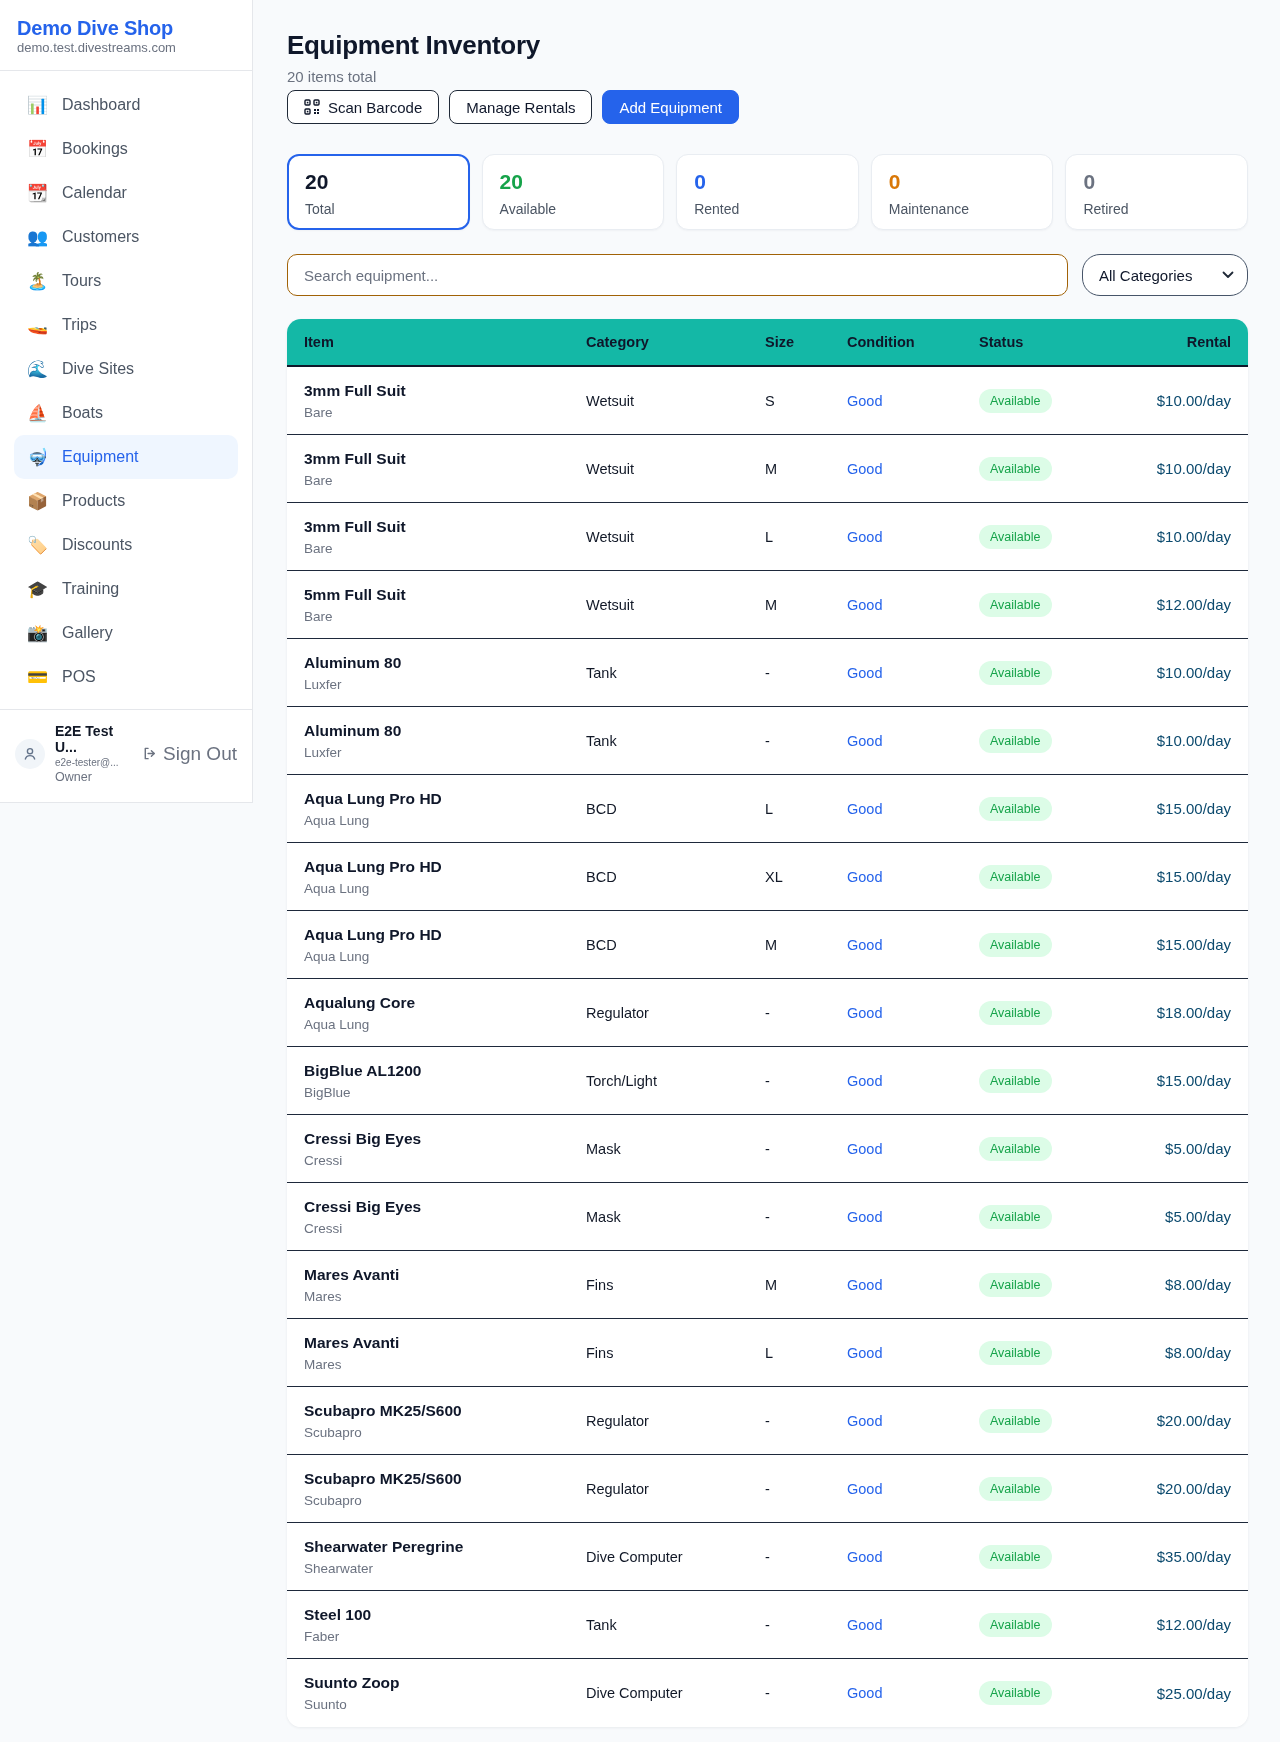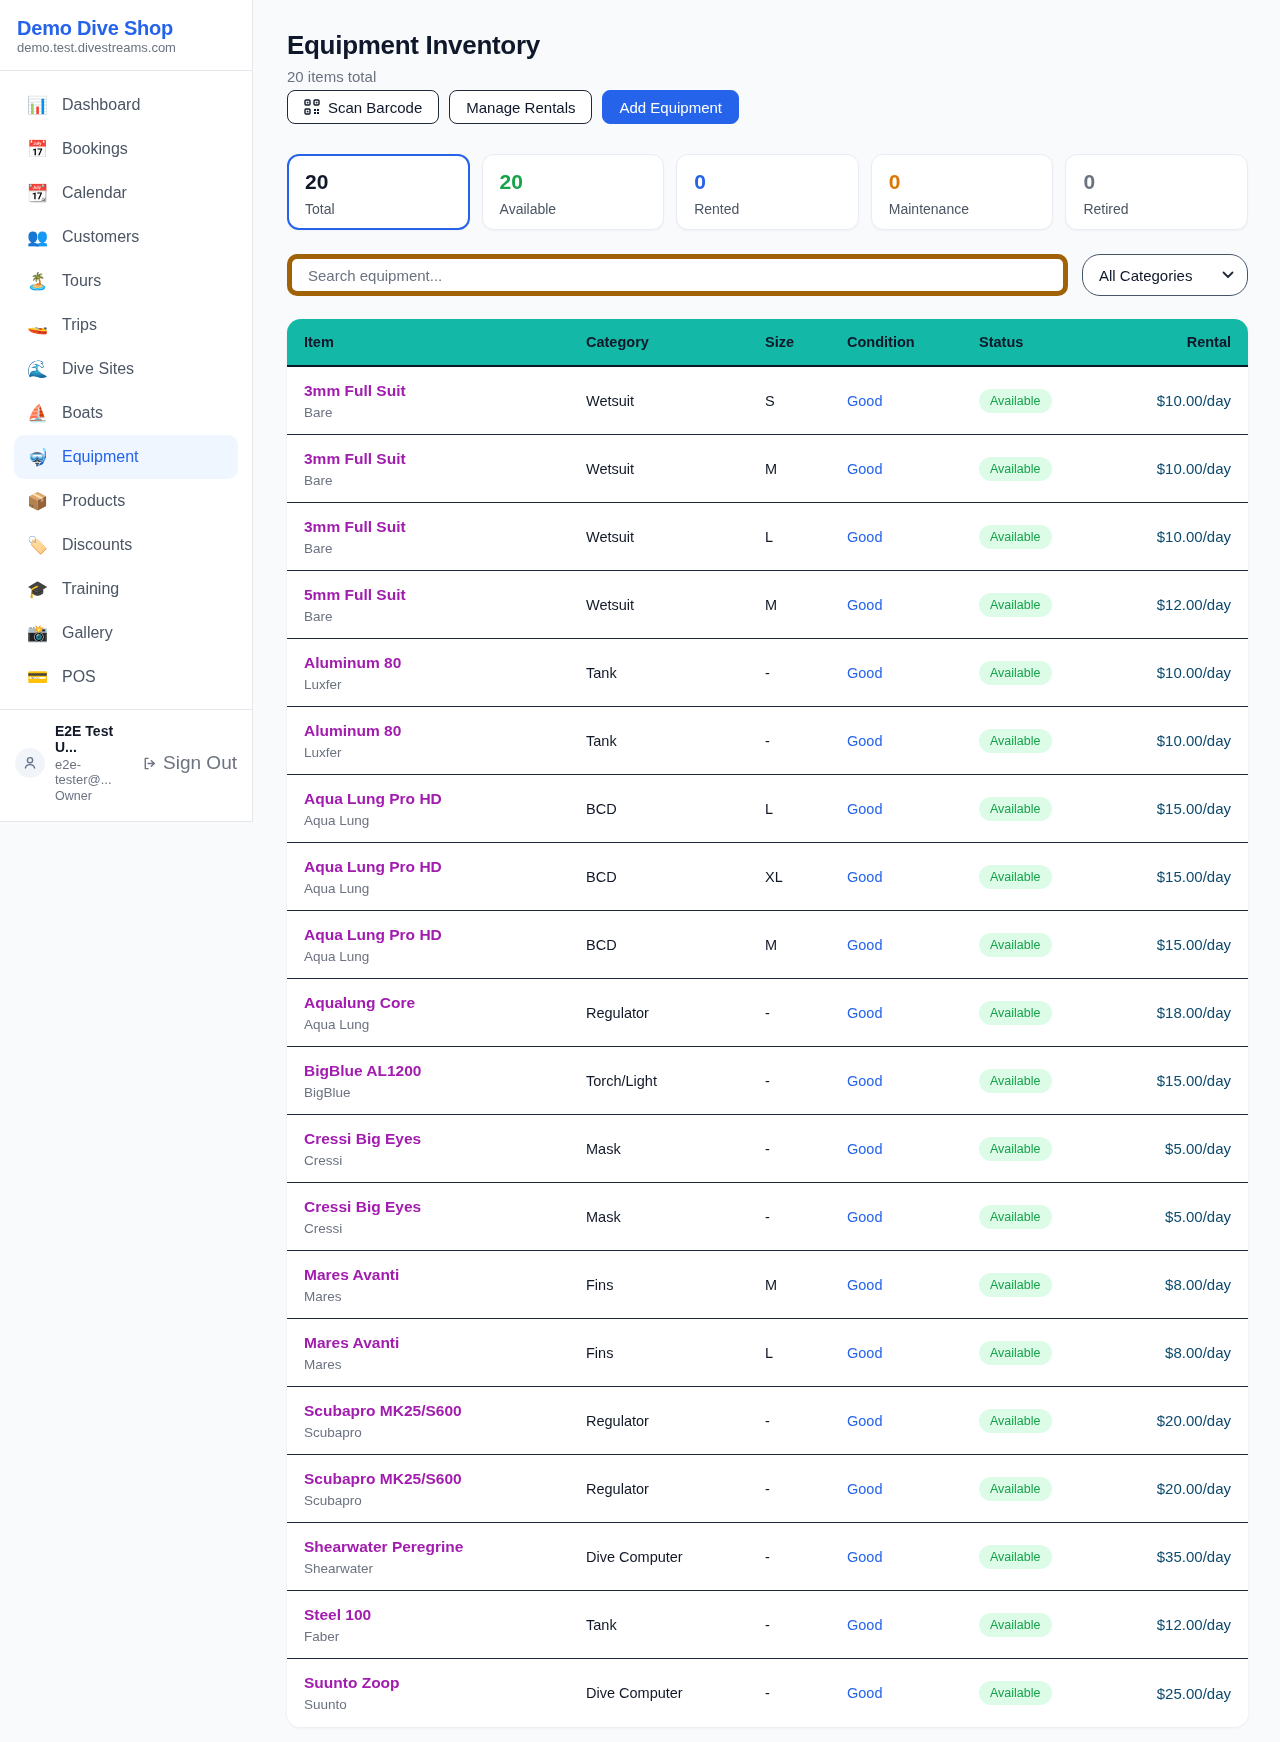--- a/index.html
+++ b/index.html
@@ -38,21 +38,21 @@
     padding:13px 15px 14px;
     display:flex; align-items:center; gap:10px;
   }
   .avatar {
     width:30px; height:30px; border-radius:50%;
     background:#f1f5f9; flex:0 0 auto;
     display:flex; align-items:center; justify-content:center;
   }
   .user-meta { flex:1 1 auto; min-width:0; }
   .user-name { font-size:14px; font-weight:bold; color:#111827; }
-  .user-email { font-size:13px; color:#6b7280; margin-top:2px; }
+  .user-email { font-size:10px; color:#6b7280; margin-top:2px; }
   .user-role { font-size:12.5px; color:#6b7280; margin-top:2px; }
   .signout { display:flex; align-items:center; gap:6px; color:#6b7280; font-size:19px; cursor:pointer; white-space:nowrap; }
 
   
   .main { position:absolute; left:287px; top:0; width:961px; }
   .page-head { display:flex; justify-content:space-between; align-items:flex-start; margin-top:30px;flex-direction:column; }
   .page-title { font-size:26px; font-weight:800; color:#0f172a; letter-spacing:-0.3px; }
   .page-sub { font-size:15px; color:#6b7280; margin-top:7px; }
   .head-actions { display:flex; gap:10px; margin-top:5px; }
   .btn {
@@ -70,21 +70,21 @@
     box-shadow:0 1px 2px rgba(16,24,40,.04);
     cursor:pointer;
   }
   .stat-card.selected { border:2px solid #2563eb; padding:14px 16px; }
   .stat-value { font-size:21px; font-weight:bold; }
   .stat-label { font-size:14px; color:#4b5563; margin-top:7px; }
 
   
   .filters { display:flex; gap:14px; margin-top:24px; }
   .search-input {
-    flex:1 1 auto; height:42px; border:5px solid #a16207; border-radius:10px;
+    flex:1 1 auto; height:42px; border:1px solid #a16207; border-radius:10px;
     padding:0 16px; font-size:15px; color:#0f172a; background:#fff;
     font-family:"Liberation Sans", sans-serif; outline:none;
   }
   .search-input::placeholder { color:#6b7280; }
   .select {
     width:166px; height:42px; border:1px solid #475569; border-radius:18px;
     background:#fff; display:flex; align-items:center; justify-content:space-between;
     padding:0 13px 0 16px; font-size:15px; color:#0f172a; cursor:pointer;
   }
 
@@ -95,21 +95,21 @@
   }
   .tgrid { display:grid; grid-template-columns:282px 179px 82px 132px 125px 1fr; align-items:center; }
   .thead {
     background:#14b8a6; padding:0 17px; height:48px;
     border-bottom:2px solid #0f172a;
     font-size:14.5px; font-weight:bold; color:#0f172a;
   }
   .th-rental { text-align:right; }
   .trow { padding:0 17px; height:68px; border-bottom:1px solid #1e293b; background:#fff; }
   .trow:last-child { border-bottom:none; }
-  .item-name { font-size:15.5px; font-weight:bold; color:#a21caf; text-decoration:none; cursor:pointer; display:inline-block; }
+  .item-name { font-size:15.5px; font-weight:bold; color:#0f172a; text-decoration:none; cursor:pointer; display:inline-block; }
   .item-brand { font-size:13.5px; color:#6b7280; margin-top:5px; }
   .cell { font-size:14.5px; color:#111827; }
   .cond-link { font-size:14.5px; color:#2563eb; text-decoration:none; cursor:pointer; }
   .badge {
     display:inline-block; background:#dcfce7; color:#16a34a;
     font-size:12.5px; padding:5px 11px; border-radius:999px;
   }
   .c-rental { text-align:right; font-size:15px; color:#0c4a6e; }
   svg { display:block; }
 </style>

